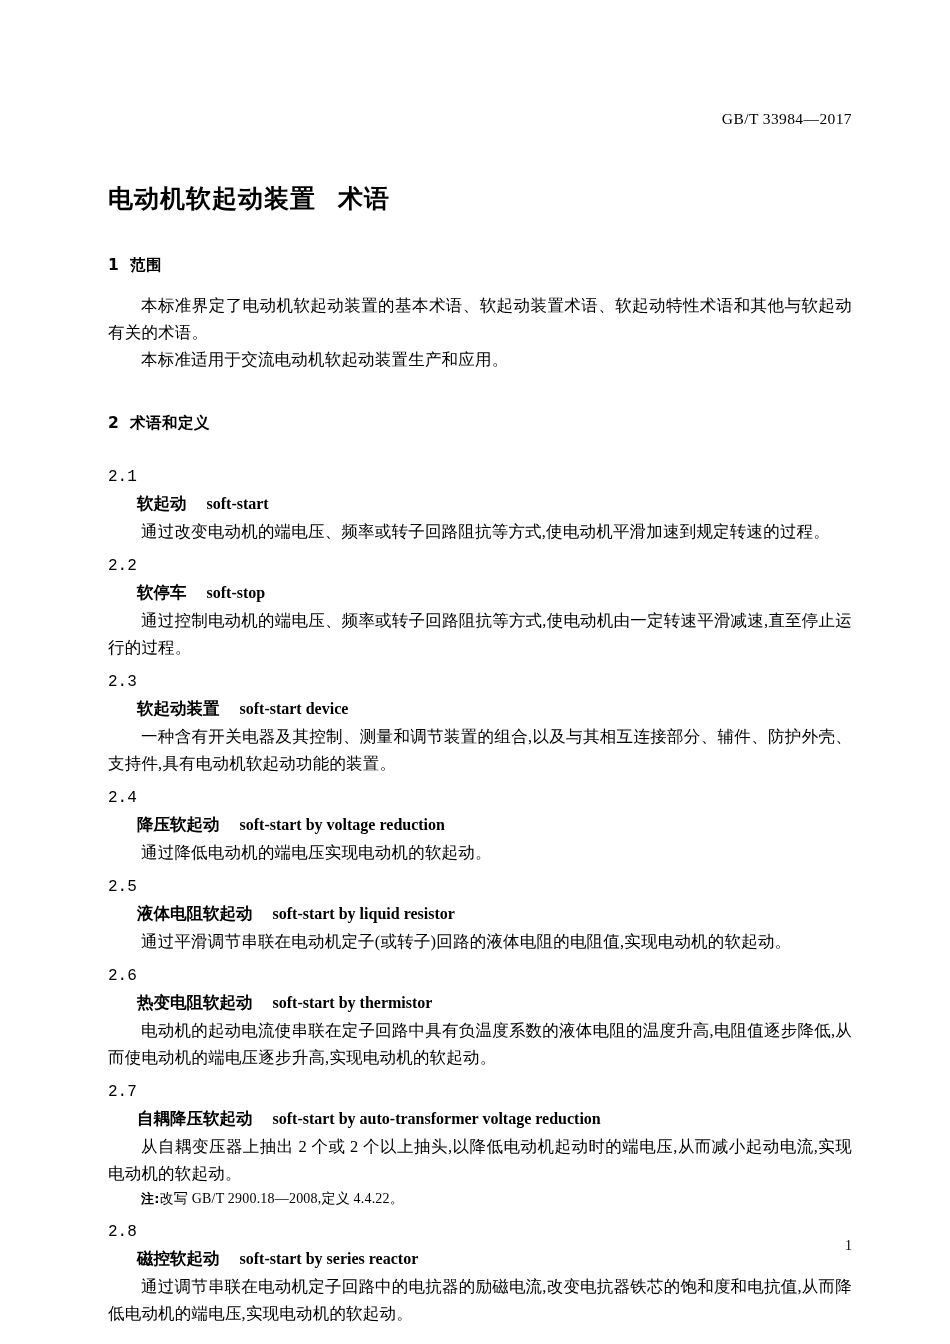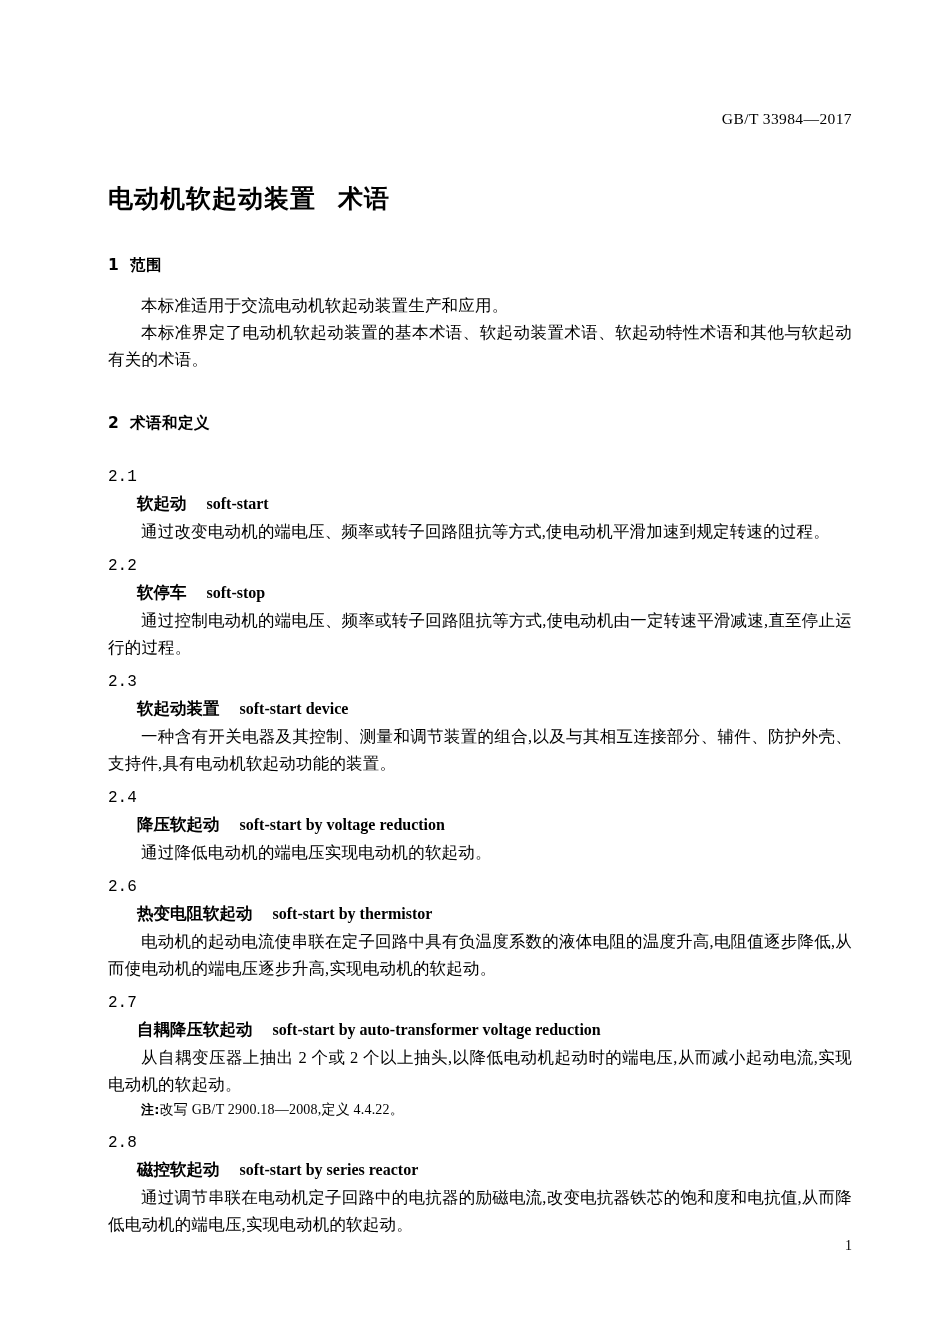--- a/index.html
+++ b/index.html
@@ -150,22 +150,22 @@
     </div>
 
     <div class="doc-title">
       <span>电动机软起动装置</span><span class="gap"></span><span>术语</span>
     </div>
 
     <div class="sec-heading">
       <span class="num">1</span><span>范围</span>
     </div>
     <div class="block-gap-1"></div>
+    <p class="body indent">本标准界定了电动机软起动装置的基本术语、软起动装置术语、软起动特性术语和其他与软起动有关的术语。</p>
     <p class="body indent">本标准适用于交流电动机软起动装置生产和应用。</p>
-    <p class="body indent">本标准界定了电动机软起动装置的基本术语、软起动装置术语、软起动特性术语和其他与软起动有关的术语。</p>
 
     <div class="sec-heading">
       <span class="num">2</span><span>术语和定义</span>
     </div>
     <div class="block-gap-2"></div>
 
     <div class="entry">
       <div class="entry-num">2.1</div>
       <div class="entry-term">
         <span>软起动</span><span class="en">soft-start</span>
@@ -190,20 +190,27 @@
     </div>
 
     <div class="entry">
       <div class="entry-num">2.4</div>
       <div class="entry-term">
         <span>降压软起动</span><span class="en">soft-start by voltage reduction</span>
       </div>
       <div class="entry-def">通过降低电动机的端电压实现电动机的软起动。</div>
     </div>
 
+    <div class="entry">
+      <div class="entry-num">2.5</div>
+      <div class="entry-term">
+        <span>液体电阻软起动</span><span class="en">soft-start by liquid resistor</span>
+      </div>
+      <div class="entry-def">通过平滑调节串联在电动机定子(或转子)回路的液体电阻的电阻值,实现电动机的软起动。</div>
+    </div>
 
     <div class="entry">
       <div class="entry-num">2.6</div>
       <div class="entry-term">
         <span>热变电阻软起动</span><span class="en">soft-start by thermistor</span>
       </div>
       <div class="entry-def">电动机的起动电流使串联在定子回路中具有负温度系数的液体电阻的温度升高,电阻值逐步降低,从而使电动机的端电压逐步升高,实现电动机的软起动。</div>
     </div>
 
     <div class="entry">

